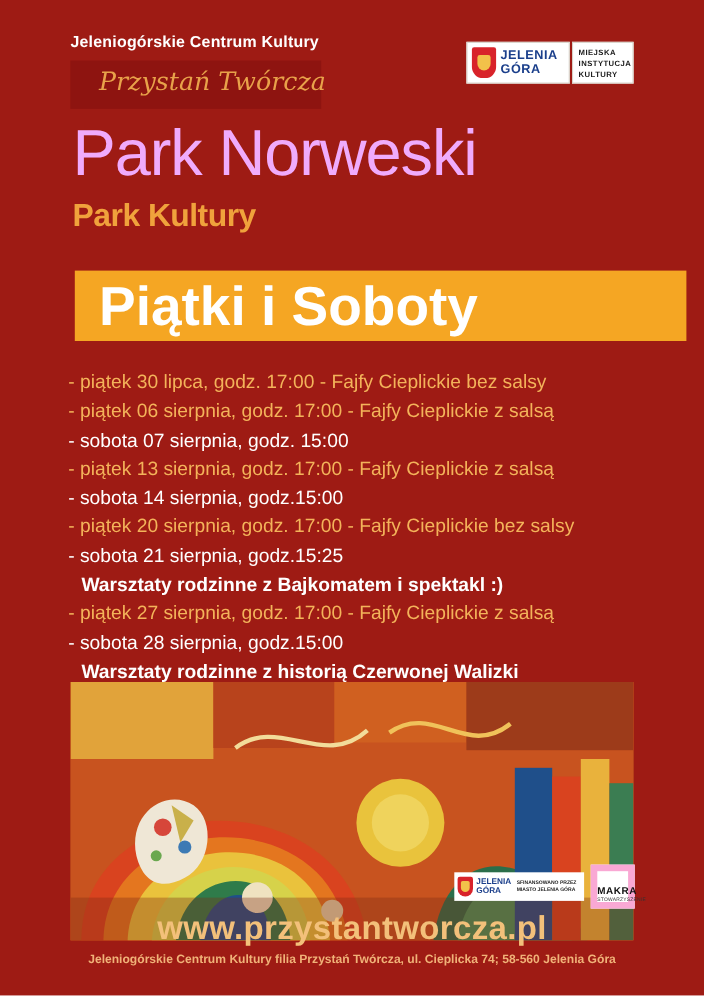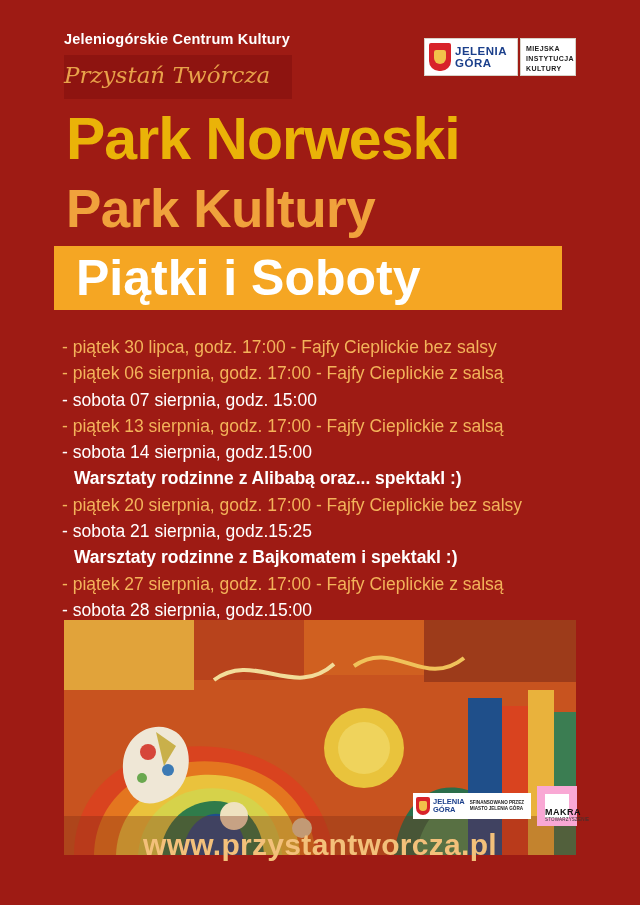--- a/index.html
+++ b/index.html
@@ -30,21 +30,21 @@
   .brand-box {
     position: absolute;
     left: 64px;
     top: 55px;
     width: 228px;
     height: 44px;
     background: #8e1410;
   }
   .brand-text {
     position: absolute;
-    left: 0;
+    left: 26px;
     top: 7px;
     font-family: "DejaVu Serif", serif;
     font-style: italic;
     font-size: 23px;
     color: #e8a24a;
     white-space: nowrap;
   }
   
   .logo-jg {
     position: absolute;
@@ -104,40 +104,40 @@
     color: #1b1b1b;
     letter-spacing: 0.4px;
     line-height: 1.45;
   }
   
   .title-main {
     position: absolute;
     left: 66px;
     top: 110px;
     font-size: 59px;
-    font-weight: bold;
-    color: #eab308;
+    font-weight: normal;
+    color: #f0abfc;
     letter-spacing: -1px;
     line-height: 1;
   }
   .title-sub {
     position: absolute;
     left: 66px;
     top: 182px;
-    font-size: 53px;
+    font-size: 29px;
     font-weight: bold;
     color: #f0a23c;
     letter-spacing: -0.5px;
     line-height: 1;
   }
   .banner {
     position: absolute;
-    left: 54px;
+    left: 68px;
     top: 246px;
-    width: 508px;
+    width: 556px;
     height: 64px;
     background: #f5a623;
   }
   .banner-text {
     position: absolute;
     left: 22px;
     top: 2px;
     font-size: 50px;
     font-weight: bold;
     color: #ffffff;
@@ -222,21 +222,21 @@
     color: #222222;
     line-height: 1.35;
   }
   .logo-makra {
     position: absolute;
     left: 537px;
     top: 786px;
     width: 40px;
     height: 40px;
     background: #ffffff;
-    border: 8px solid #f9a8d4;
+    border: 6px solid #f9a8d4;
     box-sizing: border-box;
     text-align: center;
   }
   .logo-makra .mk {
     margin-top: 13px;
     font-size: 9px;
     font-weight: bold;
     color: #111111;
     letter-spacing: 0.5px;
   }
@@ -299,21 +299,20 @@
   <div class="banner">
     <div class="banner-text">Piątki i Soboty</div>
   </div>
 
   <div class="schedule">
     <div class="sched-line orange">- piątek 30 lipca, godz. 17:00  - Fajfy Cieplickie bez salsy</div>
     <div class="sched-line orange">- piątek 06 sierpnia, godz. 17:00 - Fajfy Cieplickie z salsą</div>
     <div class="sched-line white">- sobota 07 sierpnia, godz. 15:00</div>
     <div class="sched-line orange">- piątek 13 sierpnia, godz. 17:00 - Fajfy Cieplickie z salsą</div>
     <div class="sched-line white">- sobota 14 sierpnia, godz.15:00</div>
-    <div class="sched-line white bold">Warsztaty rodzinne z Alibabą oraz... spektakl :)</div>
     <div class="sched-line orange">- piątek 20 sierpnia, godz. 17:00 - Fajfy Cieplickie bez salsy</div>
     <div class="sched-line white">- sobota 21 sierpnia, godz.15:25</div>
     <div class="sched-line white bold">Warsztaty rodzinne z Bajkomatem i spektakl :)</div>
     <div class="sched-line orange">- piątek 27 sierpnia, godz. 17:00 - Fajfy Cieplickie z salsą</div>
     <div class="sched-line white">- sobota 28 sierpnia, godz.15:00</div>
     <div class="sched-line white bold">Warsztaty rodzinne z historią Czerwonej Walizki</div>
   </div>
 
   <div class="art">
     <svg width="512" height="235" viewBox="0 0 512 235" xmlns="http://www.w3.org/2000/svg">
@@ -367,14 +366,15 @@
       <div>MIASTO JELENIA GÓRA</div>
     </div>
   </div>
 
   <div class="logo-makra">
     <div class="mk">MAKRA</div>
     <div class="mk2">STOWARZYSZENIE</div>
   </div>
 
   <div class="url">www.przystantworcza.pl</div>
+  <div class="footer-addr">Jeleniogórskie Centrum Kultury filia Przystań Twórcza, ul. Cieplicka 74; 58-560 Jelenia Góra</div>
 
 </div>
 
 </body></html>

